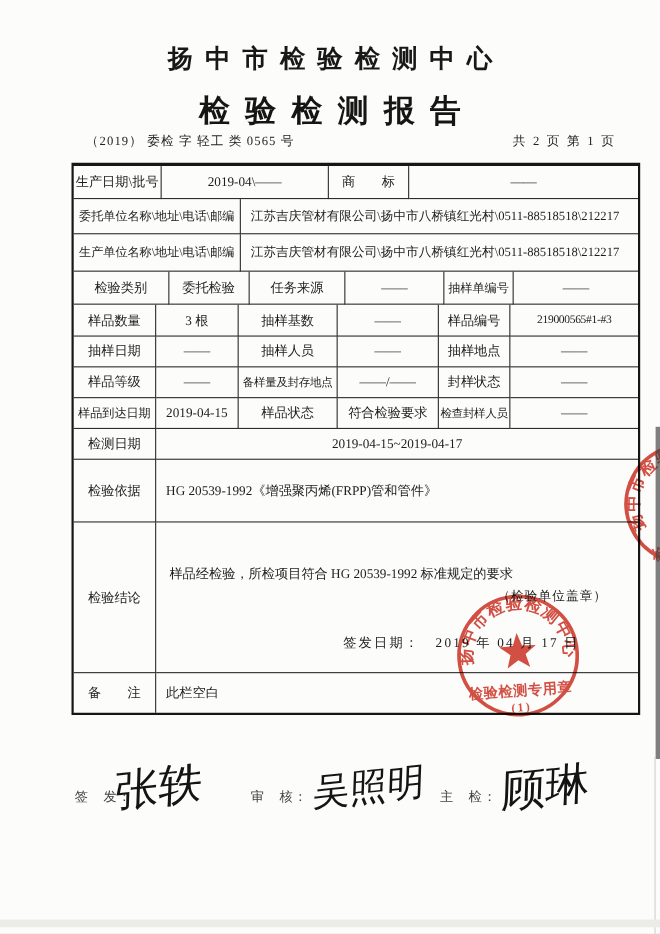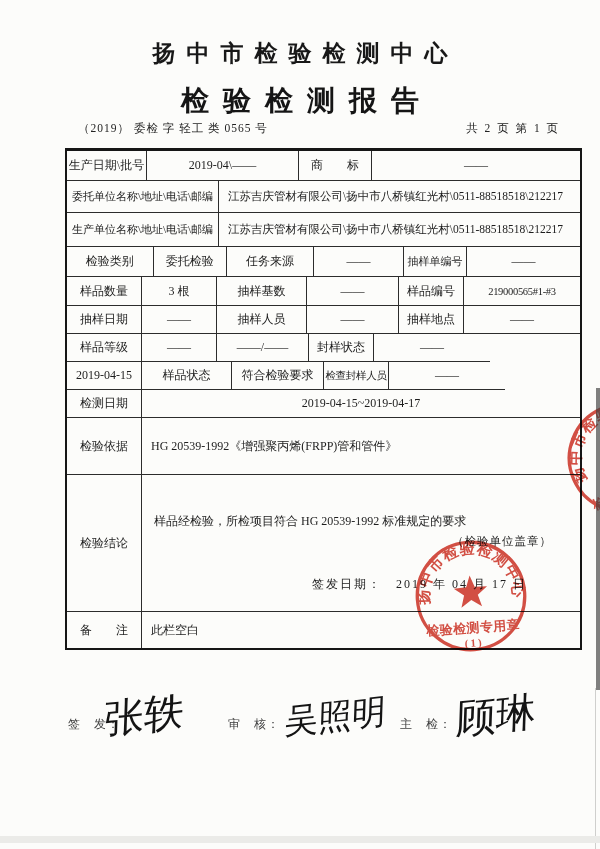--- a/index.html
+++ b/index.html
@@ -109,26 +109,28 @@
       <div class="c" style="width:75px">——</div>
       <div class="c" style="width:90px">抽样人员</div>
       <div class="c" style="width:92px">——</div>
       <div class="c" style="width:65px">抽样地点</div>
       <div class="c" style="width:116px">——</div>
     </div>
 
     <div class="row" style="height:28px">
       <div class="c" style="width:75px">样品等级</div>
       <div class="c" style="width:75px">——</div>
+      <div class="c tight" style="width:90px">备样量及封存地点</div>
       <div class="c" style="width:92px">——/——</div>
       <div class="c" style="width:65px">封样状态</div>
       <div class="c" style="width:116px">——</div>
     </div>
 
     <div class="row" style="height:28px">
+      <div class="c small" style="width:75px">样品到达日期</div>
       <div class="c" style="width:75px">2019-04-15</div>
       <div class="c" style="width:90px">样品状态</div>
       <div class="c" style="width:92px">符合检验要求</div>
       <div class="c tight" style="width:65px">检查封样人员</div>
       <div class="c" style="width:116px">——</div>
     </div>
 
     <div class="row" style="height:28px">
       <div class="c" style="width:75px">检测日期</div>
       <div class="c" style="width:438px">2019-04-15~2019-04-17</div>

